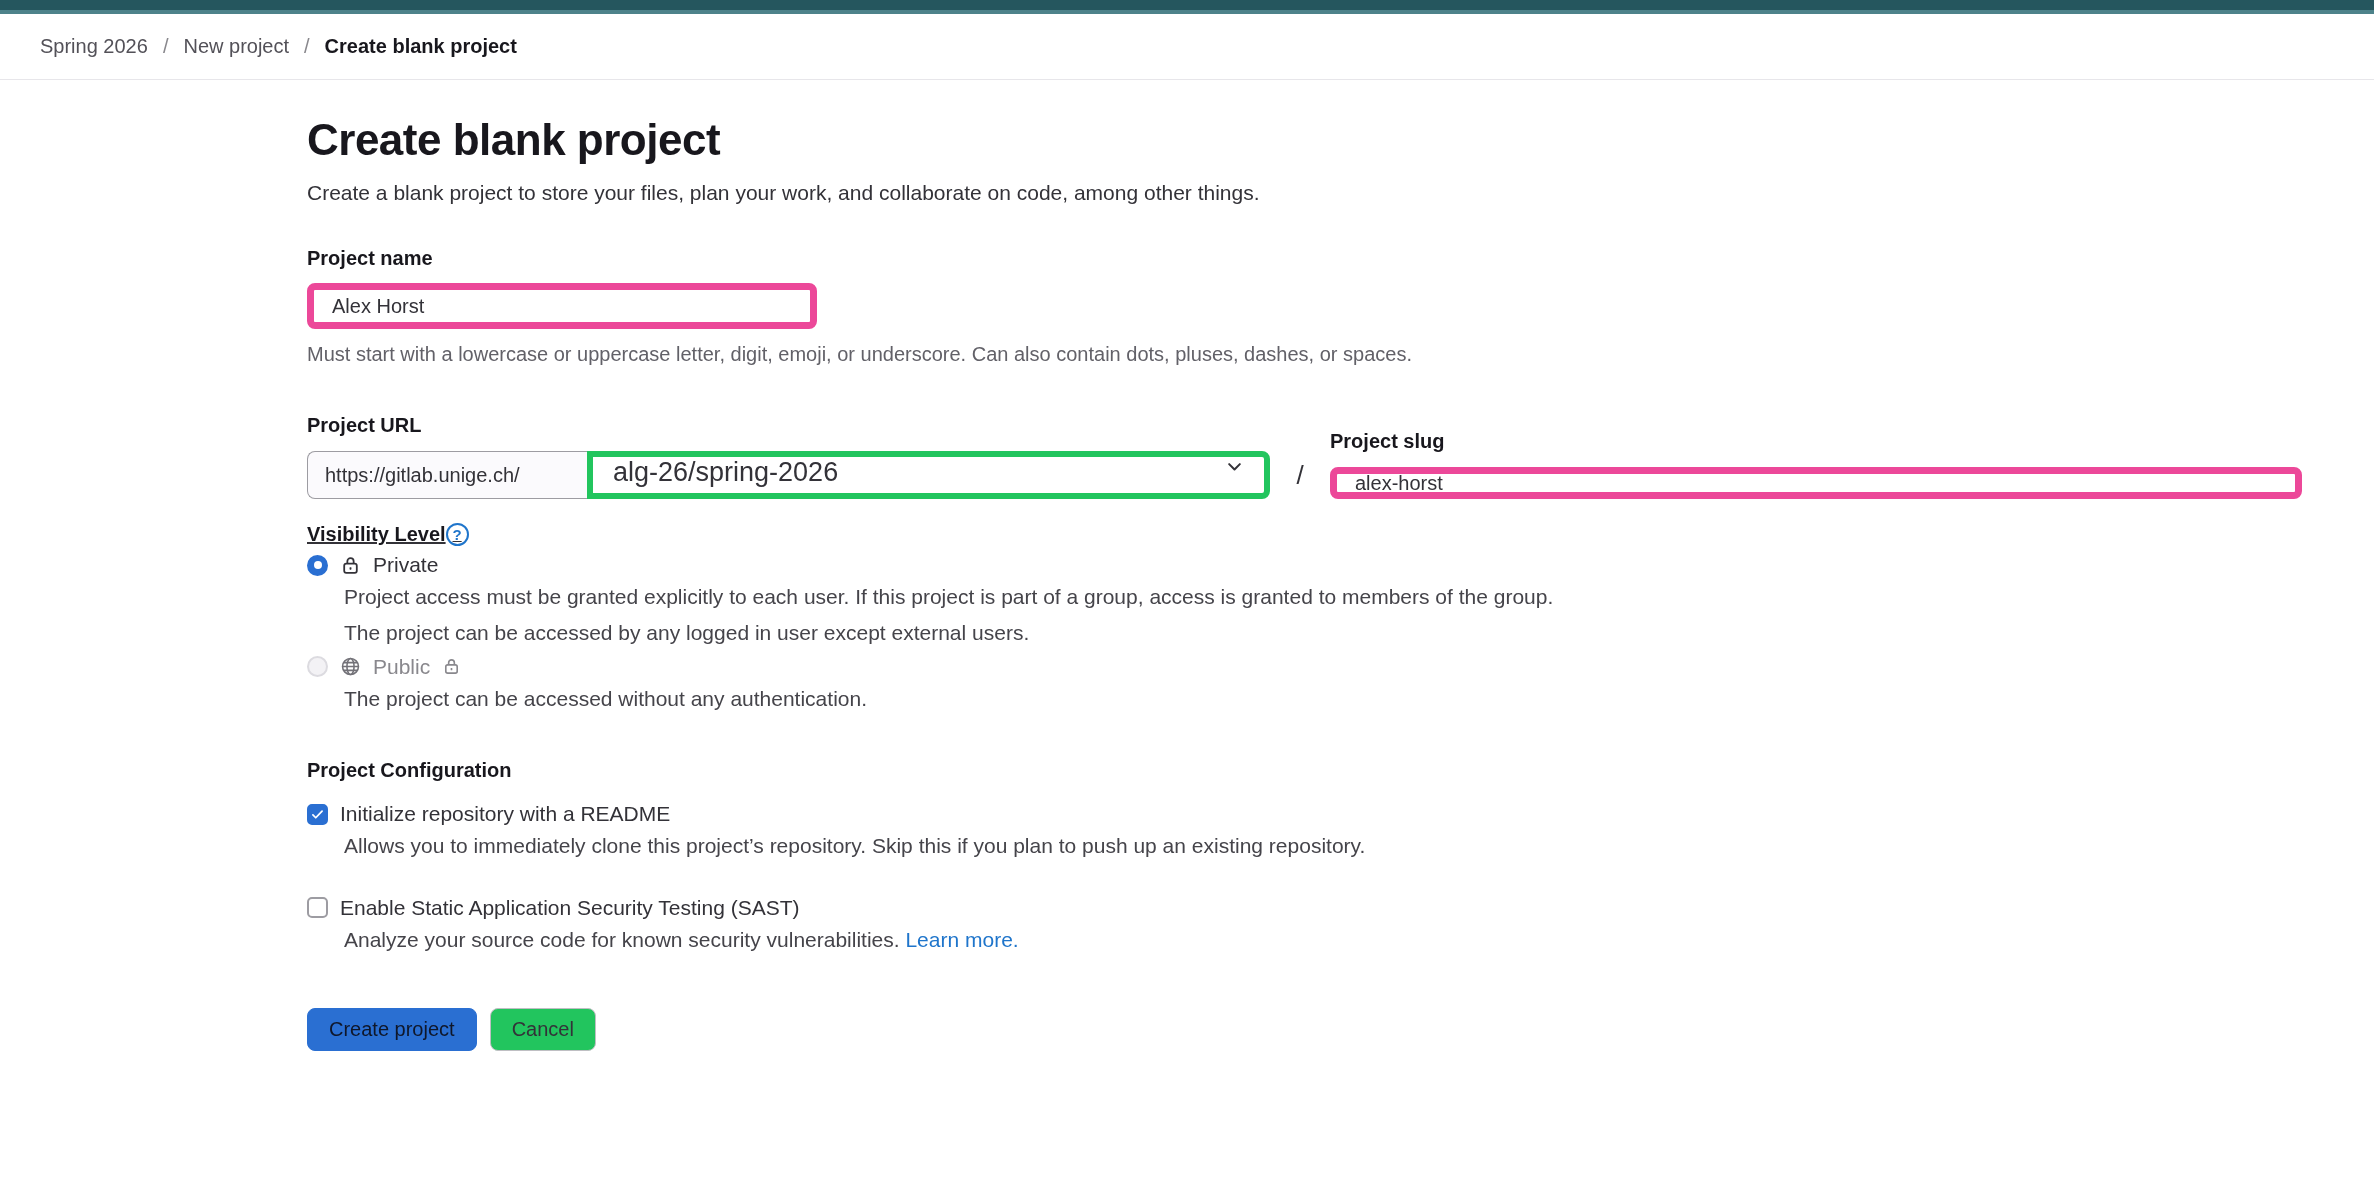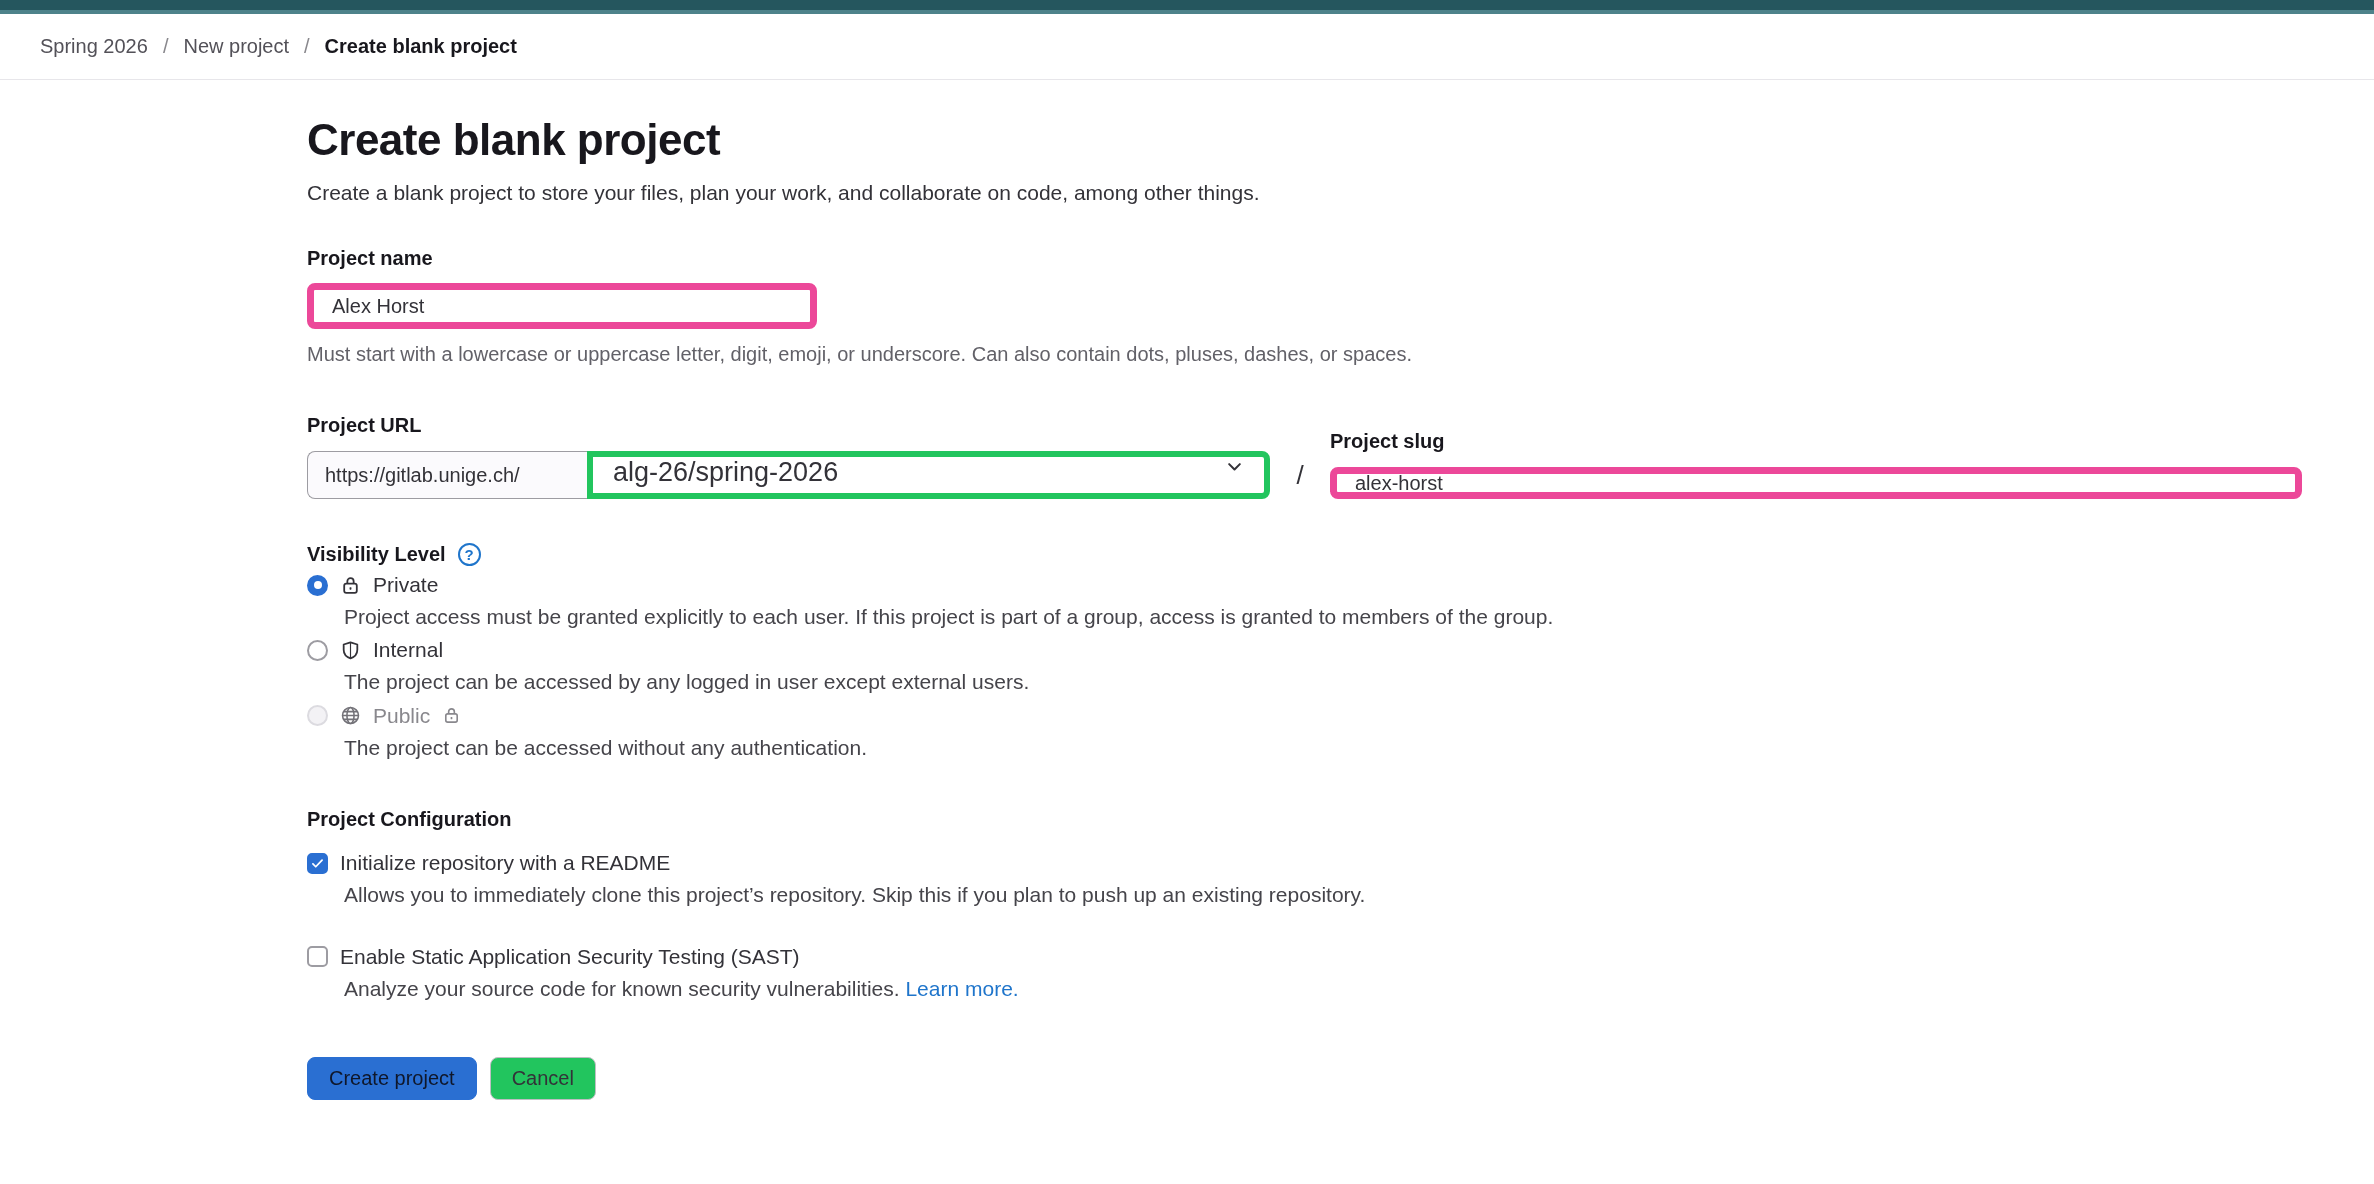--- a/index.html
+++ b/index.html
@@ -60,21 +60,21 @@
     border: 6px solid #22c55e; border-radius: 0 8px 8px 0;
     font-size: 27px; color: #333238; cursor: pointer;
   }
   .slash-sep {
     width: 60px; text-align: center; font-size: 26px; color: #333238;
     align-self: flex-end; line-height: 48px; height: 48px;
   }
   .slug-col input.text-input { width: 972px; height: 32px; margin-top: 14px; }
 
   
-  .visibility-label-row { margin-top: 44px; display: flex; align-items: center; gap: 12px; }
+  .visibility-label-row { margin-top: 24px; display: flex; align-items: center; gap: 0; text-decoration: underline; }
   .help-icon {
     width: 23px; height: 23px; border: 2px solid #1f75cb; border-radius: 50%;
     color: #1f75cb; font-size: 15px; font-weight: 700;
     display: inline-flex; align-items: center; justify-content: center; cursor: pointer;
   }
   .option-block { margin-top: 7px; }
   .option-row { display: flex; align-items: center; gap: 12px; }
   .radio {
     width: 21px; height: 21px; border-radius: 50%; border: 2px solid #9d9ca2;
     background: #fff; flex: 0 0 auto; cursor: pointer; position: relative;
@@ -176,30 +176,20 @@
           <path d="M7 8.3V6a3 3 0 0 1 6 0v2.3"></path>
           <rect x="9.1" y="11.6" width="1.8" height="2.4" rx="0.6" fill="#333238" stroke="none"></rect>
         </svg>
       </span>
       <span class="option-name">Private</span>
     </div>
     <div class="option-desc">Project access must be granted explicitly to each user. If this project is part of a group, access is granted to members of the group.</div>
   </div>
 
   <div class="option-block">
-    <div class="option-row">
-      <span class="radio"></span>
-      <span class="option-icon">
-        <svg width="21" height="21" viewBox="0 0 20 20" fill="none" stroke="#333238" stroke-width="1.7">
-          <path d="M10 2.2l6.5 2.1v5c0 4.1-2.7 6.9-6.5 8.2-3.8-1.3-6.5-4.1-6.5-8.2v-5z" stroke-linejoin="round"></path>
-          <path d="M10 2.2v15.3" stroke-width="1.1"></path>
-        </svg>
-      </span>
-      <span class="option-name">Internal</span>
-    </div>
     <div class="option-desc">The project can be accessed by any logged in user except external users.</div>
   </div>
 
   <div class="option-block">
     <div class="option-row">
       <span class="radio disabled"></span>
       <span class="option-icon muted">
         <svg width="21" height="21" viewBox="0 0 20 20" fill="none" stroke="#737278" stroke-width="1.5">
           <circle cx="10" cy="10" r="7.6"></circle>
           <ellipse cx="10" cy="10" rx="3.4" ry="7.6"></ellipse>

